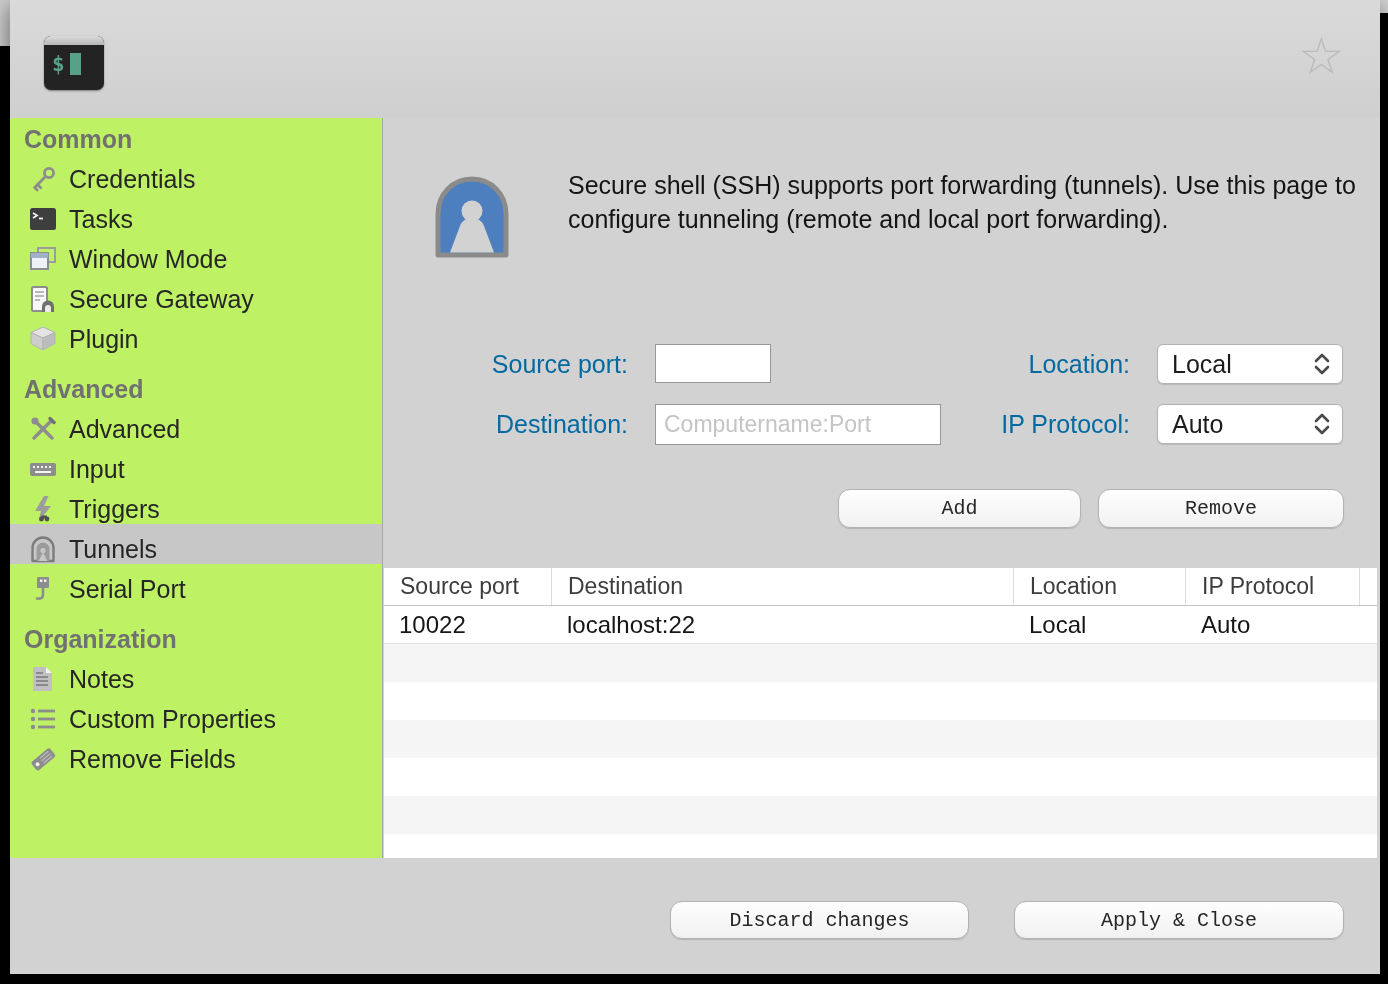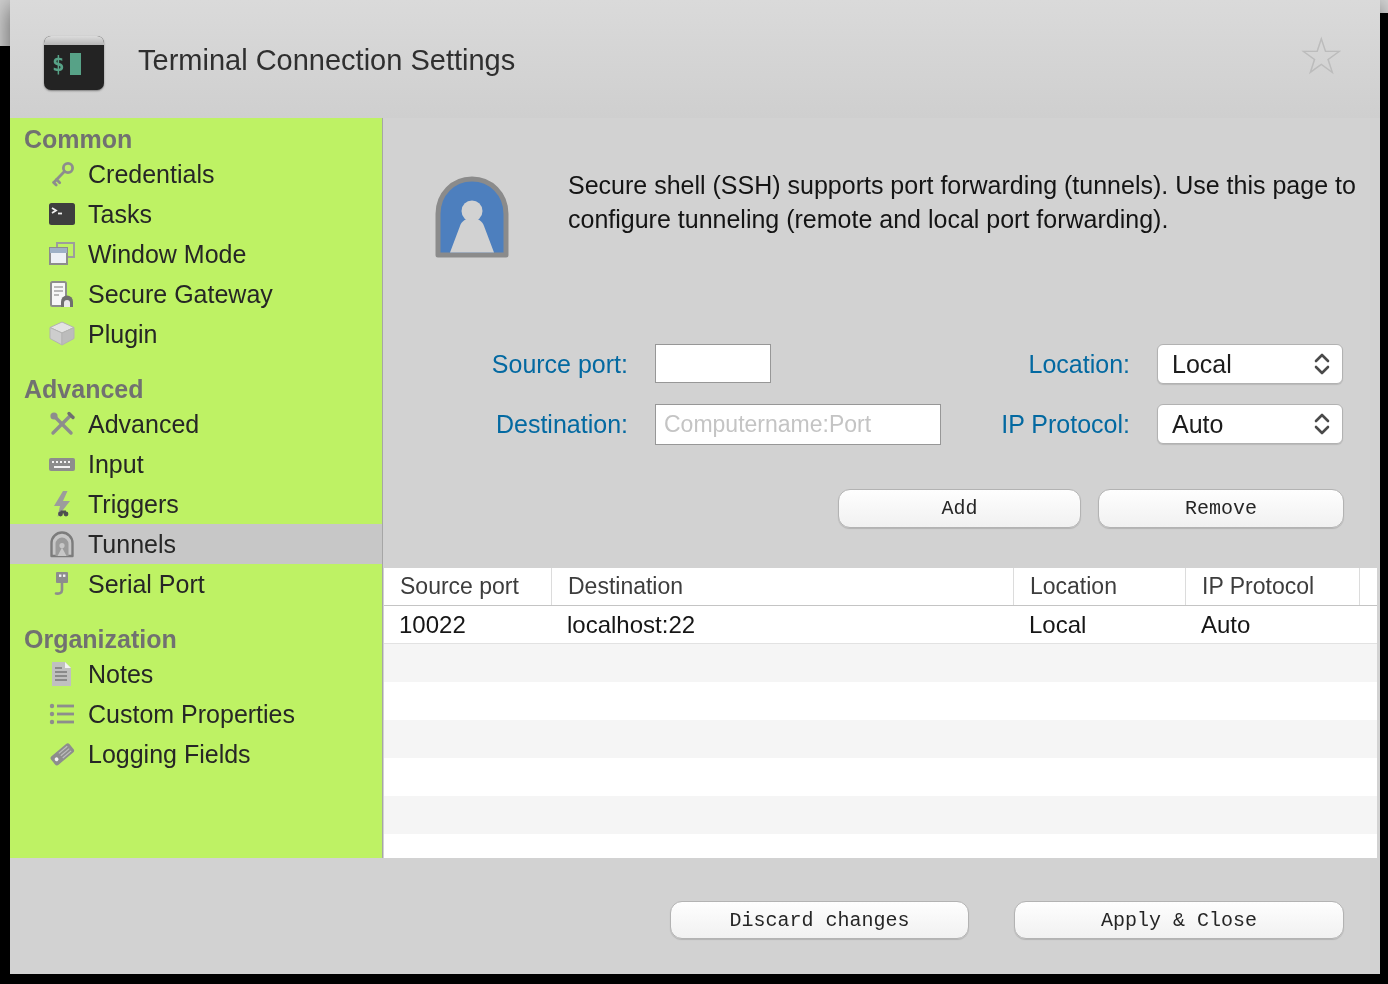--- a/index.html
+++ b/index.html
@@ -17,21 +17,21 @@
   .app-icon .bar { height:9px; background:linear-gradient(#dcdcdc,#b6b6b6); }
   .app-icon .scr { color:#57a287; font-family:"DejaVu Sans Mono", monospace; font-weight:bold; font-size:21px; padding:7px 0 0 8px; letter-spacing:1px; display:flex; align-items:center; }
   .app-icon .cursor { display:inline-block; width:11px; height:22px; background:#57a287; margin-left:4px; }
   .win-title { position:absolute; left:128px; top:44px; font-size:29px; color:#2f2f2f; }
   .star { position:absolute; left:1288px; top:26px; font-size:52px; color:#bcbcbc; cursor:default; line-height:60px; }
 
   
   .sidebar { position:absolute; left:0; top:118px; width:373px; height:740px; background:#bef264; border-right:1px solid #a6a6a6; padding-top:6px; }
   .sec-header { height:30px; line-height:30px; padding-left:14px; font-size:25px; font-weight:bold; color:#717171; }
   .sec-gap { height:20px; }
-  .side-item { height:40px; display:flex; align-items:center; padding-left:36px; cursor:default; }
+  .side-item { height:40px; display:flex; align-items:flex-end; padding-left:17px; cursor:default; }
   .side-item.selected { background:#c7c7c7; }
   .side-item .ic { width:32px; height:30px; display:flex; align-items:center; justify-content:center; flex:0 0 32px; }
   .side-item .lbl { margin-left:10px; font-size:25px; color:#262626; white-space:nowrap; }
 
   
   .tunnel-hero { position:absolute; left:415px; top:170px; width:94px; height:94px; }
   .desc { position:absolute; left:558px; top:168px; width:792px; font-size:25px; line-height:34px; color:#141414; }
 
   .flabel { position:absolute; font-size:25px; color:#0369a1; text-align:right; }
   .txt-input { position:absolute; background:#fff; border:1px solid #979797; font-size:23px; color:#333; padding:0 8px; outline:none; font-family:"Liberation Sans", sans-serif; }
@@ -64,21 +64,20 @@
   <div class="bg-patch-left"></div>
   <div class="bg-patch-topright"></div>
 
   <div class="window">
 
     <div class="titlebar">
       <div class="app-icon">
         <div class="bar"></div>
         <div class="scr">$<span class="cursor"></span></div>
       </div>
-      <div class="win-title">Terminal Connection Settings</div>
       <div class="star">☆</div>
     </div>
 
     <div class="sidebar">
       <div class="sec-header">Common</div>
 
       <div class="side-item">
         <span class="ic">
           <svg width="30" height="30" viewBox="0 0 30 30">
               <g stroke="#8d8d8d" stroke-width="2.8" fill="none" stroke-linecap="round">
@@ -246,21 +245,21 @@
       <div class="side-item">
         <span class="ic">
           <svg width="30" height="30" viewBox="0 0 30 30">
               <g transform="rotate(-40 15 15)">
                 <rect x="3" y="10" width="24" height="11" rx="2.5" fill="#8d8d8d"></rect>
                 <circle cx="7.5" cy="15.5" r="1.9" fill="#f4f4f4"></circle>
                 <path d="M13 12.5 h11 M13 15.5 h11 M13 18.5 h11" stroke="#bdbdbd" stroke-width="1.2"></path>
               </g>
             </svg>
         </span>
-        <span class="lbl">Logging Fields</span>
+        <span class="lbl">Remove Fields</span>
       </div>
     </div>
 
     <div class="tunnel-hero">
       <svg width="94" height="94" viewBox="0 0 94 94">
         <path d="M13 85 V44 C13 24 28 9 47 9 C66 9 81 24 81 44 V85 Z" fill="#4d7fbe" stroke="#8b8b8b" stroke-width="5" stroke-linejoin="round"></path>
         <circle cx="47" cy="41" r="10.5" fill="#d2d2d2"></circle>
         <path d="M47 48 C41 48 36.5 51.5 35 56 L25 82.5 H69 L59 56 C57.5 51.5 53 48 47 48 Z" fill="#d2d2d2"></path>
       </svg>
     </div>

